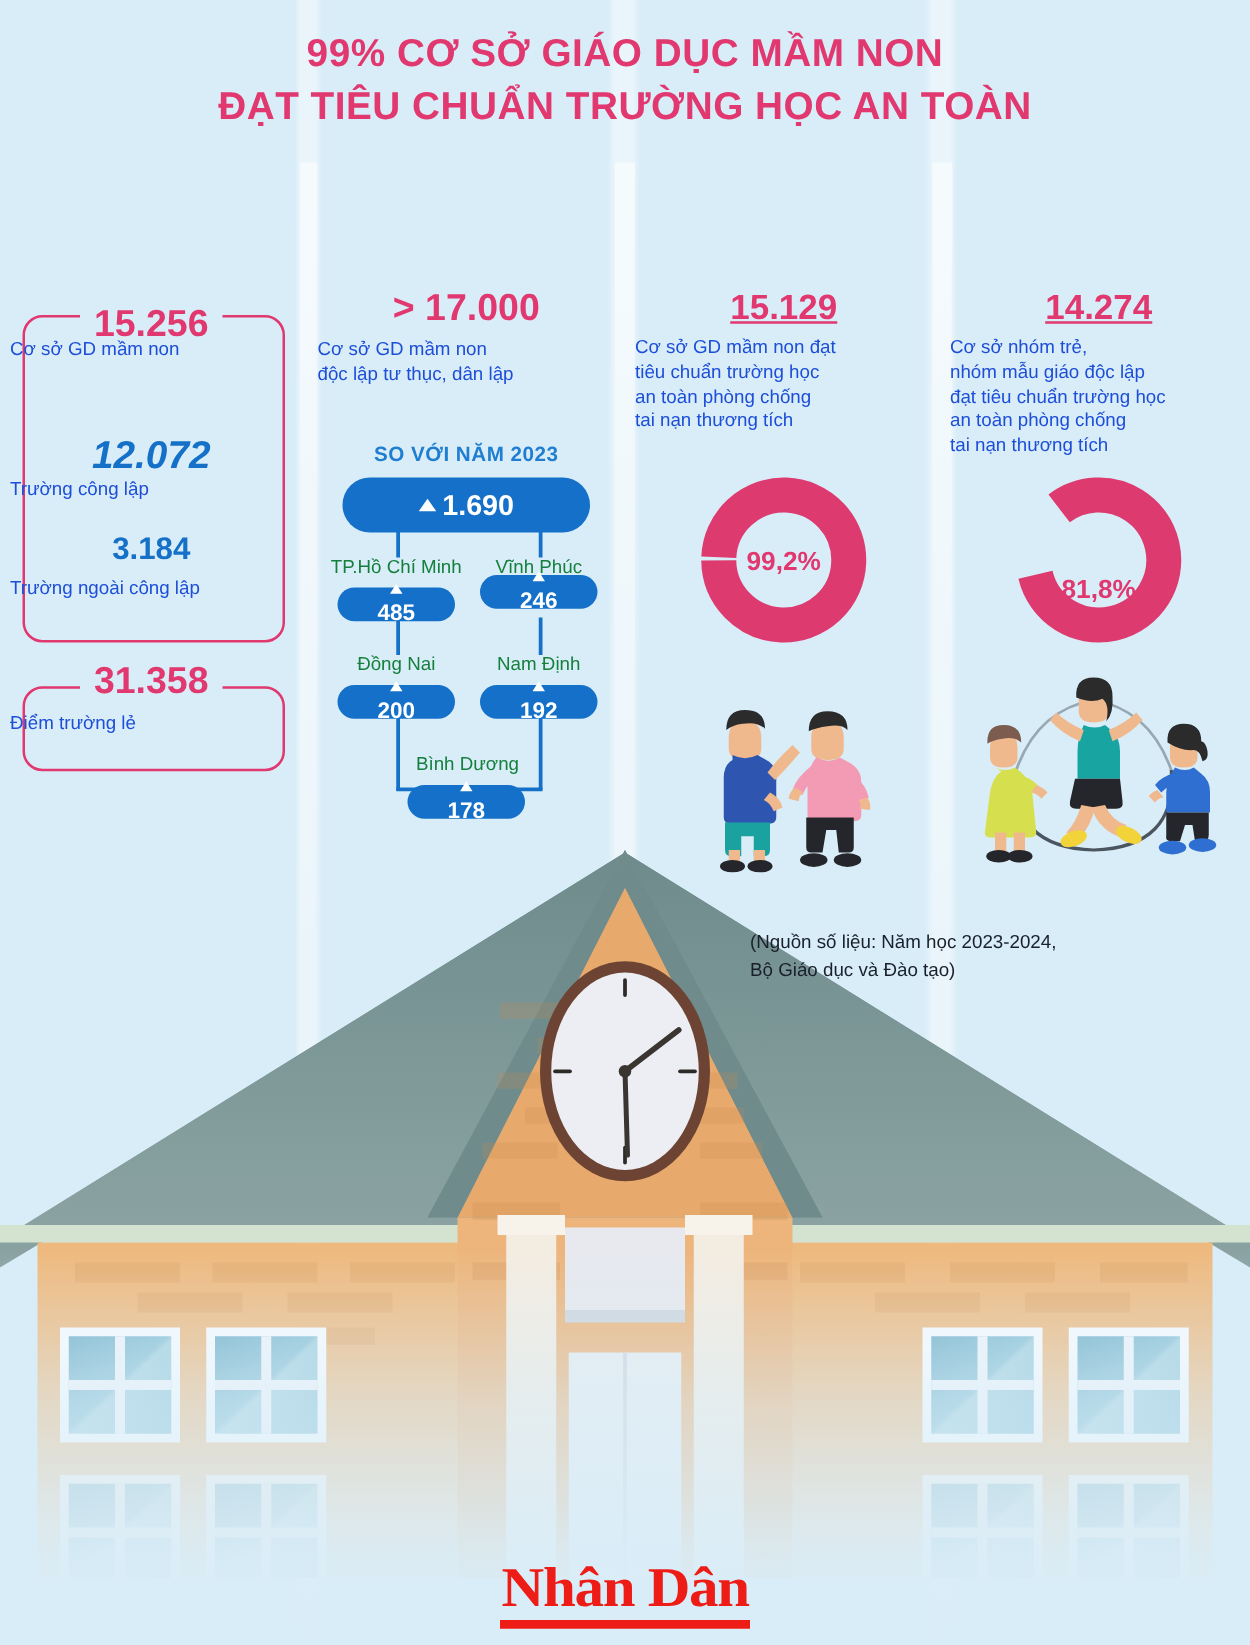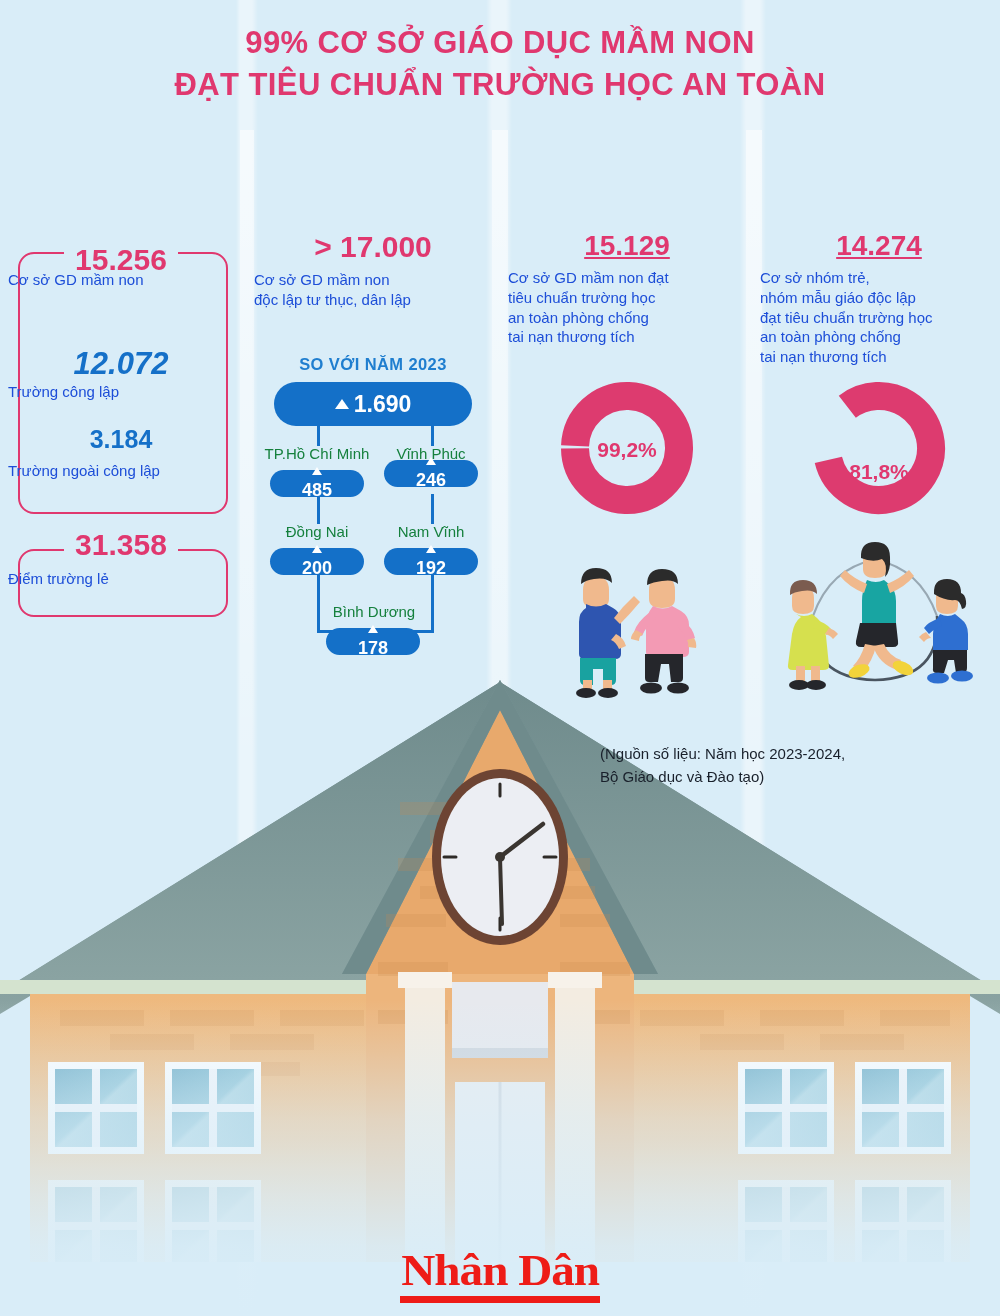--- a/index.html
+++ b/index.html
@@ -327,21 +327,21 @@
       <span class="tri s"></span>
       <span>246</span>
     </div>
 
     <div class="city" id="city-dn">Đồng Nai</div>
     <div class="pill pill-sm" id="pill-dn">
       <span class="tri s"></span>
       <span>200</span>
     </div>
 
-    <div class="city" id="city-nd">Nam Vĩnh</div>
+    <div class="city" id="city-nd">Nam Định</div>
     <div class="pill pill-sm" id="pill-nd">
       <span class="tri s"></span>
       <span>192</span>
     </div>
 
     <div class="city" id="city-bd">Bình Dương</div>
     <div class="pill pill-sm" id="pill-bd">
       <span class="tri s"></span>
       <span>178</span>
     </div>

